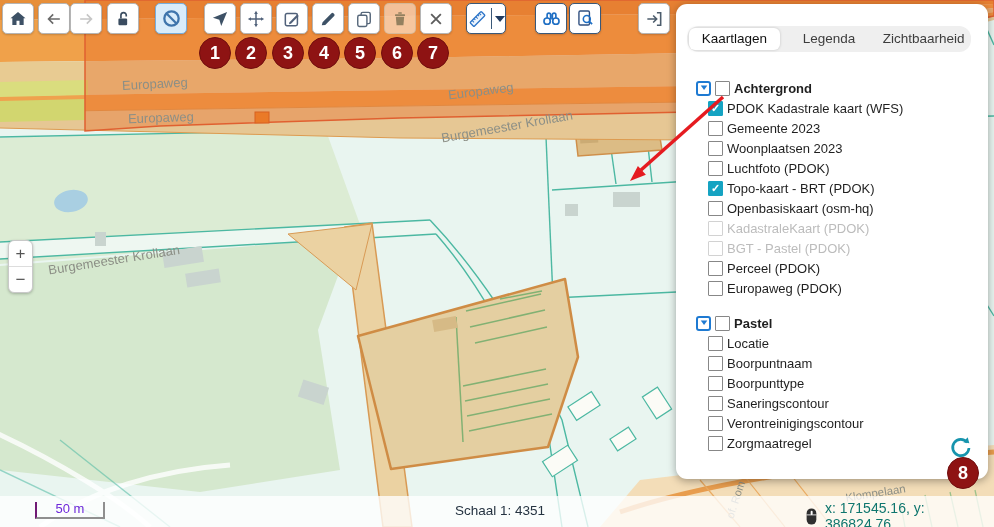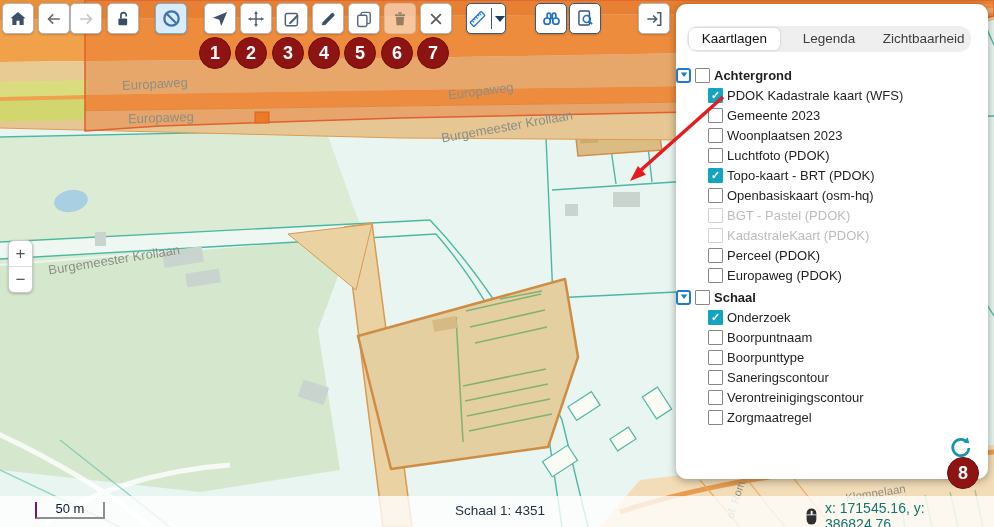--- a/index.html
+++ b/index.html
@@ -34,39 +34,39 @@
   
   .panel{position:absolute;left:676px;top:4px;width:312px;height:475px;background:#fff;
          border-radius:11px;box-shadow:0 2px 8px rgba(0,0,0,.35);z-index:5;overflow:hidden}
   .tabbar{position:absolute;left:11px;top:22px;width:284px;height:26px;background:#efefef;
           border-radius:12px;display:flex;box-sizing:border-box}
   .tab{flex:1;text-align:center;font-size:13.5px;color:#3d3d3d;margin:2px;border-radius:6px;
        line-height:22px;height:22px;cursor:pointer;white-space:nowrap}
   .tab.active{background:#fff;color:#111;box-shadow:0 0 3px rgba(0,0,0,.18);font-weight:400}
   .rows{position:absolute;top:59px;left:0;right:0}
   .row{height:20px;display:flex;align-items:center;gap:4px;padding-left:32px;cursor:pointer}
-  .row.group{padding-left:0;margin-top:2px}
+  .row.group{padding-left:20px;margin-top:15px}
   .row.group .lbl{font-weight:bold}
   .lbl{font-size:13px;color:#1f1f1f;white-space:nowrap}
   .cb{width:15px;height:15px;box-sizing:border-box;border:1px solid #878787;background:#fff;
       flex:none;display:flex;align-items:center;justify-content:center;border-radius:1px}
   .row.checked .cb.state{background:#15a3c2;border-color:#15a3c2}
   .row.checked .cb.state::after{content:"\2713";color:#fff;font-size:11px;font-weight:bold;line-height:1}
   .row.disabled .cb{border-color:#d2d2d2}
   .row.disabled .lbl{color:#bcbcbc}
   .cb.chev{border:2px solid #1e7ad2;border-radius:3px;color:#1e7ad2}
   .cb.chev::after{content:"\25BC";font-size:8px;font-weight:bold;transform:scaleX(1.4);line-height:1}
   .refreshbtn{position:absolute;right:14px;bottom:17px;width:28px;height:28px;cursor:pointer}
 
   
   .bottombar{position:absolute;left:0;top:496px;width:994px;height:31px;
              background:rgba(255,255,255,.78);z-index:3}
   .scalebox{position:absolute;left:35px;top:6px;width:66px;height:15px;box-sizing:content-box;
             border-left:2px solid #701a75;border-right:2px solid #8f8f8f;border-bottom:2px solid #8f8f8f;
-            text-align:center;font-size:13px;color:#0f172a;line-height:14px}
+            text-align:center;font-size:13px;color:#6d28d9;line-height:14px}
   .schaal{position:absolute;left:455px;top:7px;font-size:13.5px;color:#253341}
   .coordwrap{position:absolute;left:805px;top:4px;display:flex;align-items:center;gap:7px}
   .coords{font-size:14px;color:#0f766e}
 
   
   .badge{position:absolute;width:32px;height:32px;border-radius:50%;background:#8e1313;
          border:1px solid #700e0e;box-sizing:border-box;color:#fff;font-weight:bold;font-size:18px;
          display:flex;align-items:center;justify-content:center;z-index:9}
   #arrow-overlay{position:absolute;left:0;top:0;z-index:8;pointer-events:none}
 </style>
@@ -328,43 +328,43 @@
     <div class="row checked">
       <span class="cb state"></span>
       <span class="lbl">Topo-kaart - BRT (PDOK)</span>
       </div>
     <div class="row">
       <span class="cb state"></span>
       <span class="lbl">Openbasiskaart (osm-hq)</span>
       </div>
     <div class="row disabled">
       <span class="cb state"></span>
+      <span class="lbl">KadastraleKaart (PDOK)</span>
+      </div>
+    <div class="row disabled">
+      <span class="cb state"></span>
       <span class="lbl">BGT - Pastel (PDOK)</span>
-      </div>
-    <div class="row disabled">
-      <span class="cb state"></span>
-      <span class="lbl">KadastraleKaart (PDOK)</span>
       </div>
     <div class="row">
       <span class="cb state"></span>
       <span class="lbl">Perceel (PDOK)</span>
       </div>
     <div class="row">
       <span class="cb state"></span>
       <span class="lbl">Europaweg (PDOK)</span>
       </div>
 
     <div class="row group">
       <span class="cb chev"></span>
       <span class="cb state"></span>
-      <span class="lbl">Schaal</span>
+      <span class="lbl">Pastel</span>
     </div>
-    <div class="row checked">
-      <span class="cb state"></span>
-      <span class="lbl">Onderzoek</span>
+    <div class="row">
+      <span class="cb state"></span>
+      <span class="lbl">Locatie</span>
       </div>
     <div class="row">
       <span class="cb state"></span>
       <span class="lbl">Boorpuntnaam</span>
       </div>
     <div class="row">
       <span class="cb state"></span>
       <span class="lbl">Boorpunttype</span>
       </div>
     <div class="row">

